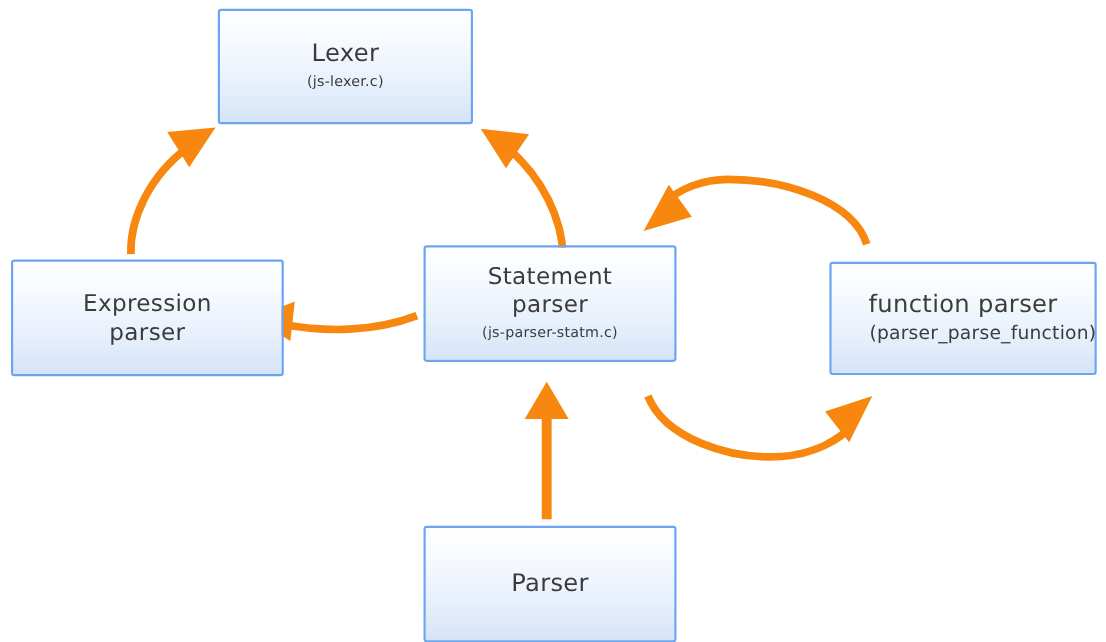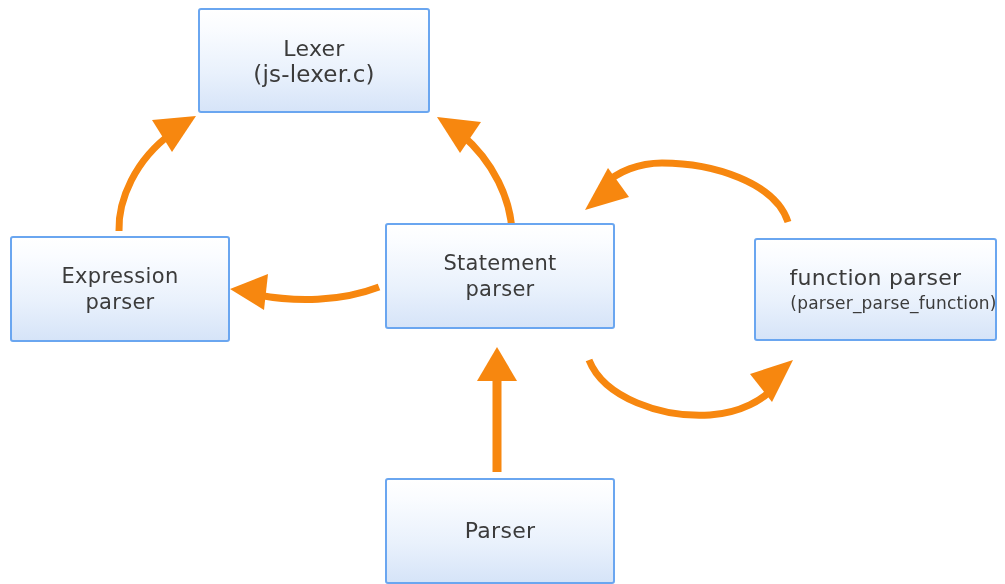--- a/index.html
+++ b/index.html
@@ -31,28 +31,28 @@
     box-shadow: 0 0 0 0 rgba(0,0,0,0);
   }
   .node .title {
     font-size: 21px;
     line-height: 26px;
     letter-spacing: 0.3px;
     color: #3b3b3b;
     white-space: pre-line;
   }
   .node .sub {
-    font-size: 23px;
+    font-size: 13px;
     line-height: 23px;
     letter-spacing: 0.2px;
     color: #3b3b3b;
     margin-top: 1px;
   }
   #node-lexer      { left: 198px; top: 8px;   width: 232px; height: 105px; }
-  #node-expr       { left: 10px;  top: 236px; width: 220px; height: 106px; }
+  #node-expr       { left: 10px;  top: 236px; width: 248px; height: 106px; }
   #node-statement  { left: 385px; top: 223px; width: 230px; height: 106px; }
   #node-function   { left: 754px; top: 238px; width: 243px; height: 103px; }
   #node-parser     { left: 385px; top: 478px; width: 230px; height: 106px; }
 
   #node-lexer .title     { font-size: 22px; }
   #node-function .title  { font-size: 22px; }
   #node-parser .title    { font-size: 22px; }
   #node-function .sub    { font-size: 17px; margin-left: 36px; }
 
   svg#edges {
@@ -116,20 +116,21 @@
   </div>
 
   <div class="node" id="node-expr">
     <div class="title">Expression
 parser</div>
   </div>
 
   <div class="node" id="node-statement">
     <div class="title">Statement
 parser</div>
+    <div class="sub">(js-parser-statm.c)</div>
   </div>
 
   <div class="node" id="node-function">
     <div class="title">function parser</div>
     <div class="sub">(parser_parse_function)</div>
   </div>
 
   <div class="node" id="node-parser">
     <div class="title">Parser</div>
   </div>

